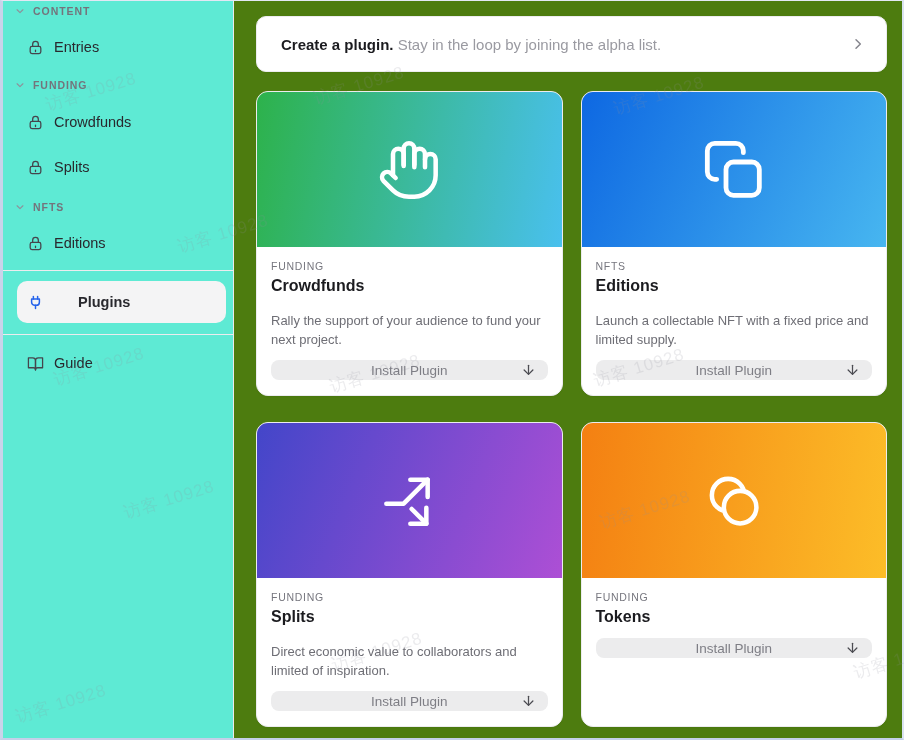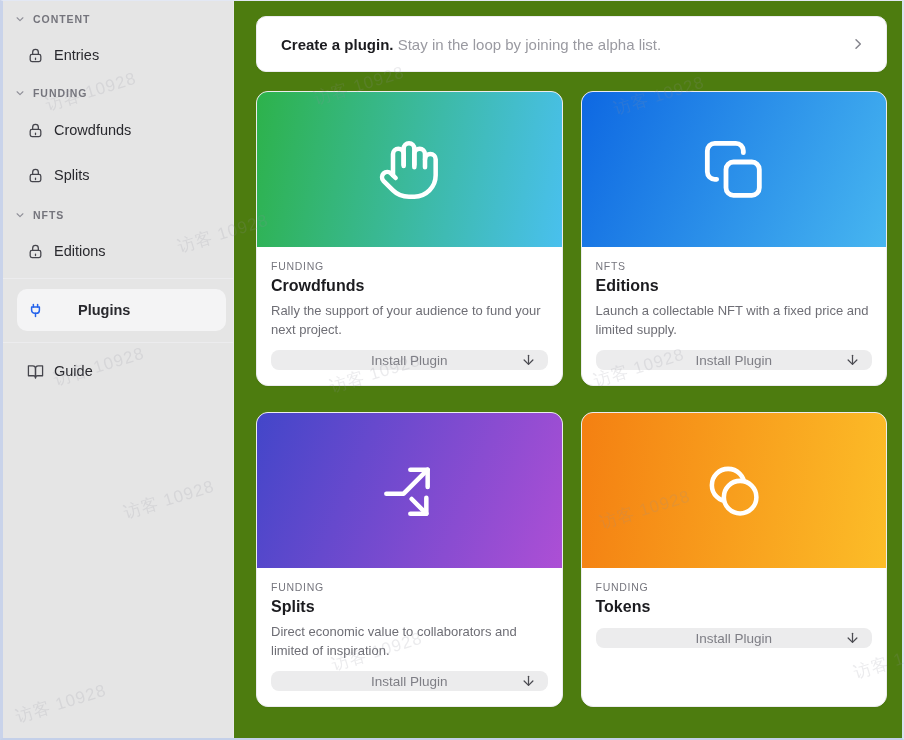--- a/index.html
+++ b/index.html
@@ -14,22 +14,22 @@
     position:absolute; inset:0;
     display:flex;
     border-left:3px solid #c9d3ea;
     border-bottom:2px solid #c4d0e9;
     border-right:2px solid #dbe3f2;
     border-top:1px solid #e3e8f4;
   }
 
   
   .sidebar {
-    width:231px; background:#e5e5e5; border-right:1px solid #eaeaec;
-    padding-top:8px; flex:none; position:relative; z-index:1;text-align:center;
+    width:231px; background:#5eead4; border-right:1px solid #eaeaec;
+    flex:none; position:relative; z-index:1;text-align:center;
   }
   .sec {
     height:20px; display:flex; align-items:center; gap:8px; padding-left:12px;
   }
   .sec-label {
     font-size:10.5px; letter-spacing:.09em; color:#74747c; font-weight:600;
     text-transform:uppercase;
   }
   .chev { width:10px; height:10px; color:#8f8f98; flex:none; display:block; }
   .item {
@@ -76,21 +76,21 @@
   .card-head svg { width:64px; height:64px; color:#fff; display:block; }
   .card-body { padding:13px 14px 15px; }
   .card-cat {
     font-size:10.5px; letter-spacing:.07em; color:#76767e; font-weight:500;
     text-transform:uppercase; line-height:13px;
   }
   .card-title {
     font-size:16px; font-weight:700; color:#1b1b1f; line-height:21px; margin-top:2px;
   }
   .card-desc {
-    font-size:13px; color:#6e6e75; line-height:18.5px; margin-top:6px; min-height:37px;
+    font-size:13px; color:#6e6e75; line-height:18.5px; margin-top:16px; min-height:37px;
   }
   .install-btn {
     margin-top:11px; height:20px; width:100%; background:#ececed; border:none;
     border-radius:8px; position:relative; display:flex; align-items:center;
     justify-content:center; cursor:pointer; font-family:inherit;
   }
   .install-label { font-size:13.5px; color:#7e7e85; font-weight:500; }
   .install-arrow {
     position:absolute; right:12px; top:50%; transform:translateY(-50%);
     width:15px; height:15px; color:#4c4c52; display:block;

